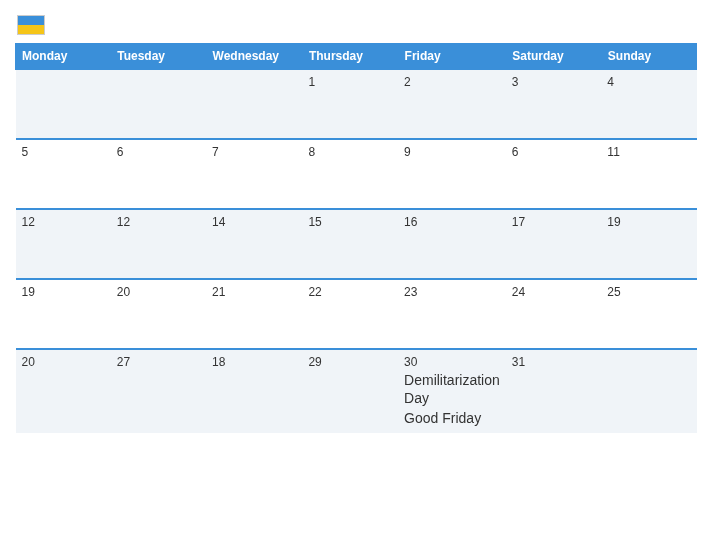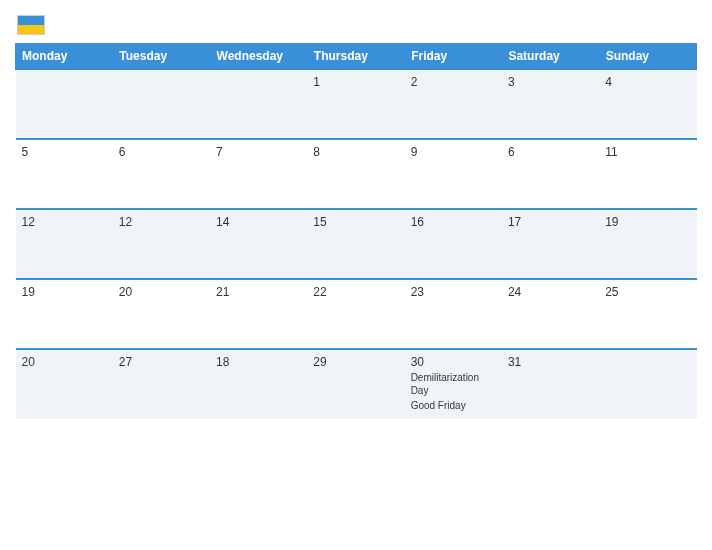--- a/index.html
+++ b/index.html
@@ -115,21 +115,21 @@
       background: #fff;
     }
 
     .day-number {
       font-size: 12px;
       color: #333;
       display: block;
     }
 
     .event-text {
-      font-size: 10px;
+      font-size: 14px;
       color: #333;
       margin-top: 2px;
       display: block;
       line-height: 1.3;
     }
   </style>
 </head>
 <body>
 
 <div class="page">

